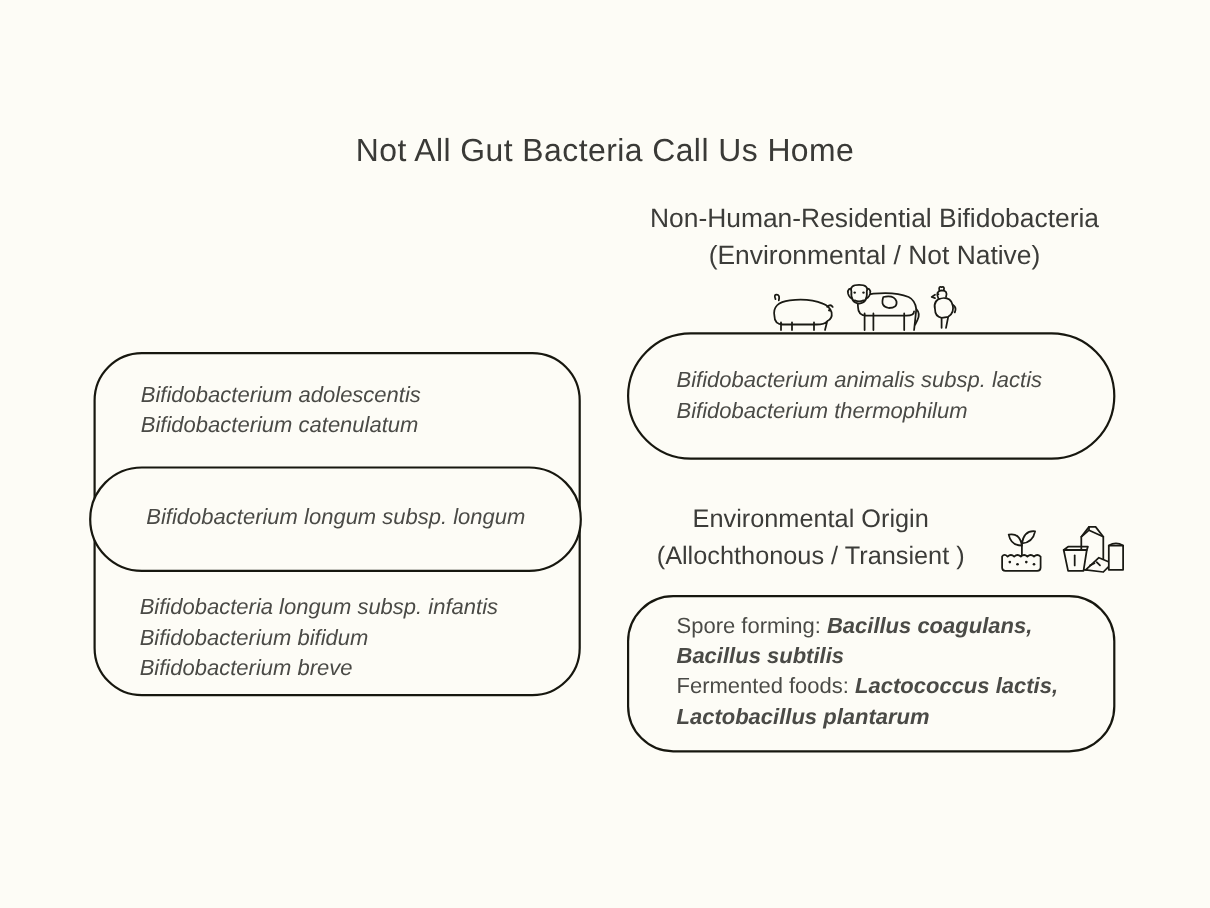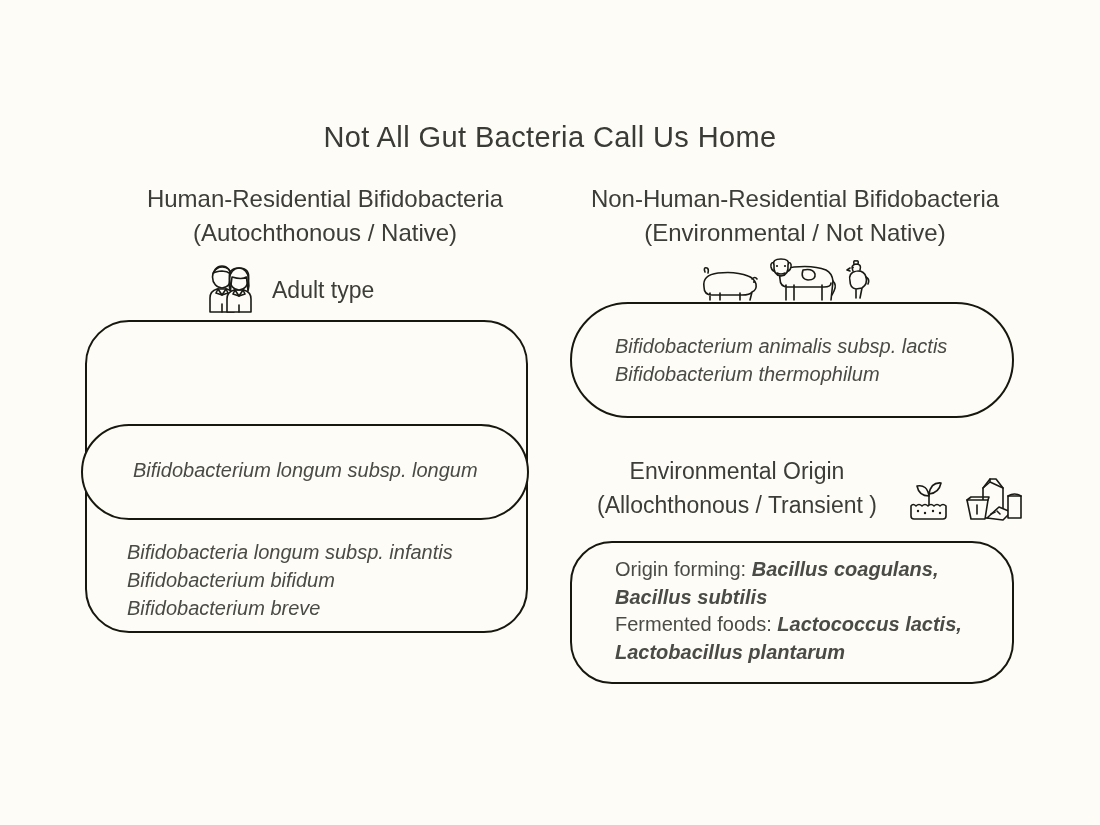--- a/index.html
+++ b/index.html
@@ -184,56 +184,33 @@
   .fillw { fill: #fdfcf6; }
   .dot { fill: #1a1a14; stroke: none; }
 </style>
 </head>
 <body>
 
 <div class="canvas">
 
   <div class="page-title">Not All Gut Bacteria Call Us Home</div>
 
-  <div class="col-head" id="head-left">
-    <span>Human-Residential Bifidobacteria</span>
-    <span class="line2">(Autochthonous / Native)</span>
-  </div>
 
   <div class="col-head" id="head-right">
     <span>Non-Human-Residential Bifidobacteria</span>
     <span class="line2">(Environmental / Not Native)</span>
   </div>
 
-  <div class="icon-row" id="row-adult">
-    <span>
-      <svg width="66" height="52" viewBox="0 0 66 52">
-
-        <path class="ln-thin fillw" d="M14 48 L14 34 Q14 27 21 25 L31 25 Q38 27 38 34 L38 48 Z"></path>
-        <path class="ln-thin" d="M22 25 L26 31 L30 25"></path>
-        <path class="ln-thin" d="M22 25 L20 29 L26 31 L32 29 L30 25"></path>
-        <ellipse class="ln-thin fillw" cx="26" cy="13" rx="9.5" ry="11"></ellipse>
-        <path class="ln-thin" d="M17.5 9 Q20 3 26.5 3 Q33.5 3 35 10 Q31 7 26 7 Q20 7.5 17.5 9 Z"></path>
-        <path class="ln-thin" d="M26 40 L26 48"></path>
-
-        <path class="ln-thin fillw" d="M31 48 L31 35 Q31 28 38 26 L48 26 Q55 28 55 35 L55 48 Z"></path>
-        <path class="ln-thin" d="M39 26 L43 32 L47 26"></path>
-        <path class="ln-thin" d="M39 26 L37 30 L43 32 L49 30 L47 26"></path>
-        <ellipse class="ln-thin fillw" cx="43" cy="15" rx="9.5" ry="11"></ellipse>
-        <path class="ln-thin" d="M33.5 15 Q32 4 43 4 Q54 4 52.5 15 Q53.5 22 52 27 Q51 19 50.5 13 Q46 16 36 13 Q35 20 34.5 27 Q32.5 22 33.5 15 Z"></path>
-        <path class="ln-thin" d="M43 41 L43 48"></path>
-      </svg>
-    </span>
-    <span class="row-label">Adult type</span>
-  </div>
 
   <div class="box" id="box-hrb-outer"></div>
 
   <div class="box" id="box-hrb-longum"></div>
 
+  <div class="species" id="sp-adult">Bifidobacterium adolescentis
+Bifidobacterium catenulatum</div>
   <div class="species" id="sp-longum">Bifidobacterium longum subsp. longum</div>
   <div class="species" id="sp-infant">Bifidobacteria longum subsp. infantis
 Bifidobacterium bifidum
 Bifidobacterium breve</div>
 
 
   <div id="icons-farm">
     <svg width="180" height="48" viewBox="0 0 180 48">
 
       <g>
@@ -299,21 +276,21 @@
         <path class="ln-thin fillw" d="M45 22 L45 44 L58 44 L58 22 Z"></path>
         <path class="ln-thin" d="M45 22 Q51.5 18 58 22"></path>
       </svg>
     </span>
   </div>
 
   <div class="box" id="box-env"></div>
 
   <div id="sp-env">
     <div>
-      <span class="lbl">Origin forming: </span><span class="sci">Bacillus coagulans,</span>
+      <span class="lbl">Spore forming: </span><span class="sci">Bacillus coagulans,</span>
     </div>
     <div>
       <span class="lbl"></span><span class="sci">Bacillus subtilis</span>
     </div>
     <div>
       <span class="lbl">Fermented foods: </span><span class="sci">Lactococcus lactis,</span>
     </div>
     <div>
       <span class="lbl"></span><span class="sci">Lactobacillus plantarum</span>
     </div>

